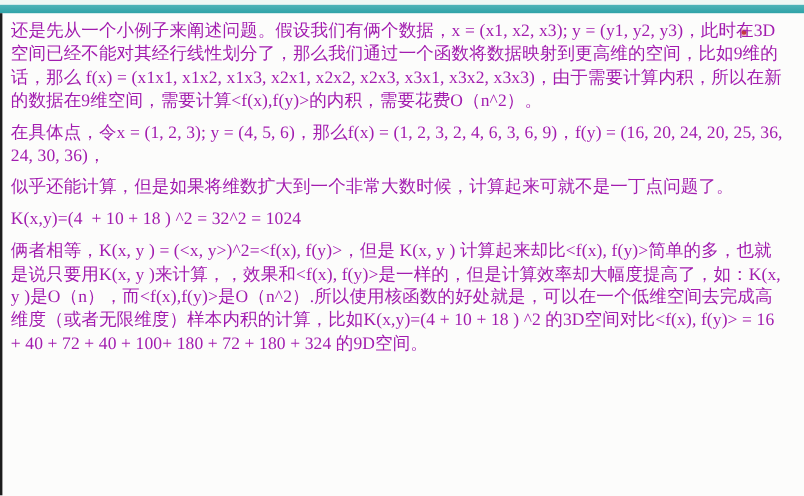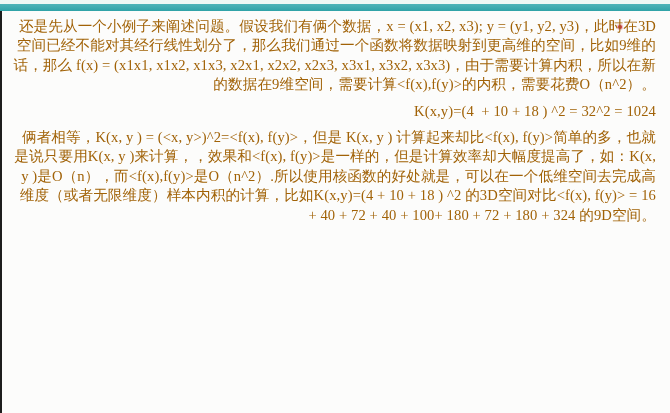--- a/index.html
+++ b/index.html
@@ -48,41 +48,42 @@
     border-radius: 50%;
     background: #c43a3e;
     box-shadow: 0 0 1px 1px rgba(220,120,130,0.55);
   }
   .content {
     position: absolute;
     top: 11px; left: 2px;
     width: 666px;
     height: 284px;
     padding: 6px 12px 0 7px;
-    color: #a16207;
+    color: #a21caf;
     font-size: 14.6px;
     line-height: 19.4px;
     letter-spacing: 0.1px;
-    text-align: right;
   }
   .content p {
     margin: 0 0 7px 0;
     white-space: pre-wrap;
     word-break: break-word;
   }
 </style>
 </head>
 <body>
 
 <div class="page">
 
   <div class="top-light-strip"></div>
   <div class="teal-bar"></div>
   <div class="left-edge-line"></div>
   <div class="red-dot"></div>
 
   <div class="content">
     <p>还是先从一个小例子来阐述问题。假设我们有俩个数据，x = (x1, x2, x3); y = (y1, y2, y3)，此时在3D空间已经不能对其经行线性划分了，那么我们通过一个函数将数据映射到更高维的空间，比如9维的话，那么 f(x) = (x1x1, x1x2, x1x3, x2x1, x2x2, x2x3, x3x1, x3x2, x3x3)，由于需要计算内积，所以在新的数据在9维空间，需要计算&lt;f(x),f(y)&gt;的内积，需要花费O（n^2）。</p>
+    <p>在具体点，令x = (1, 2, 3); y = (4, 5, 6)，那么f(x) = (1, 2, 3, 2, 4, 6, 3, 6, 9)，f(y) = (16, 20, 24, 20, 25, 36, 24, 30, 36)，</p>
+    <p>似乎还能计算，但是如果将维数扩大到一个非常大数时候，计算起来可就不是一丁点问题了。</p>
     <p>K(x,y)=(4  + 10 + 18 ) ^2 = 32^2 = 1024</p>
     <p>俩者相等，K(x, y ) = (&lt;x, y&gt;)^2=&lt;f(x), f(y)&gt;，但是 K(x, y ) 计算起来却比&lt;f(x), f(y)&gt;简单的多，也就是说只要用K(x, y )来计算，，效果和&lt;f(x), f(y)&gt;是一样的，但是计算效率却大幅度提高了，如：K(x, y )是O（n），而&lt;f(x),f(y)&gt;是O（n^2）.所以使用核函数的好处就是，可以在一个低维空间去完成高维度（或者无限维度）样本内积的计算，比如K(x,y)=(4 + 10 + 18 ) ^2 的3D空间对比&lt;f(x), f(y)&gt; = 16 + 40 + 72 + 40 + 100+ 180 + 72 + 180 + 324 的9D空间。</p>
   </div>
 
 </div>
 
 </body></html>

